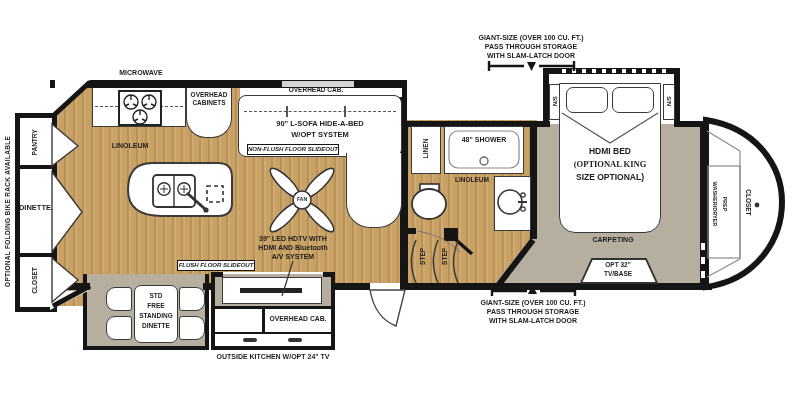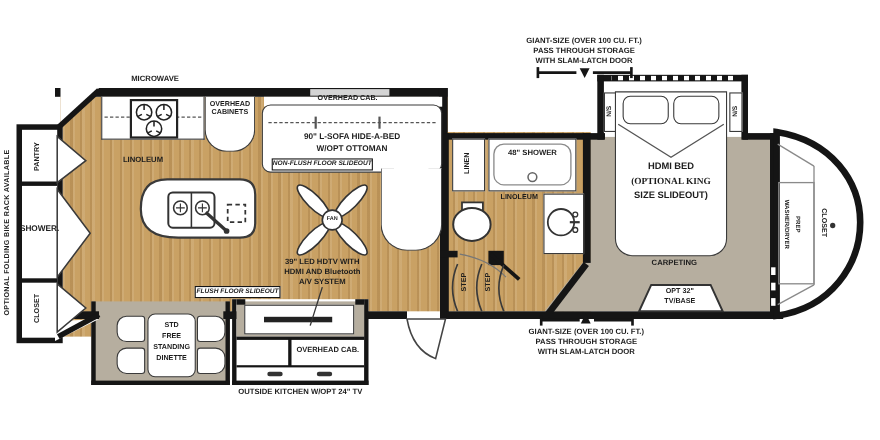--- a/index.html
+++ b/index.html
@@ -203,26 +203,26 @@
     </g>
 
     <line x1="293" y1="261" x2="282" y2="296" stroke="#333" stroke-width="1.2"></line>
   </svg>
 
   <div class="lb" style="left:101px;top:69px;width:80px;">MICROWAVE</div>
   <div class="lb" style="left:187px;top:92px;width:44px;font-size:6.5px;">OVERHEAD</div>
   <div class="lb" style="left:187px;top:100px;width:44px;font-size:6.5px;">CABINETS</div>
   <div class="lb" style="left:256px;top:87px;width:120px;font-size:6.5px;">OVERHEAD CAB.</div>
   <div class="lb" style="left:248px;top:120px;width:144px;font-size:7.5px;">90" L-SOFA HIDE-A-BED</div>
-  <div class="lb" style="left:248px;top:131px;width:144px;font-size:7.5px;">W/OPT OTTOMAN</div>
+  <div class="lb" style="left:248px;top:131px;width:144px;font-size:7.5px;">W/OPT SYSTEM</div>
   <div class="tagbox" style="left:247px;top:144px;width:92px;height:11px;line-height:9px;">NON-FLUSH FLOOR SLIDEOUT</div>
   <div class="lb" style="left:100px;top:142px;width:60px;">LINOLEUM</div>
   <div class="lb" style="left:288px;top:197px;width:28px;font-size:5px;">FAN</div>
   <div class="lb r-90" style="left:10px;top:139px;width:50px;font-size:6.5px;">PANTRY</div>
-  <div class="lb" style="left:17px;top:204px;width:38px;font-size:7.5px;">SHOWER.</div>
+  <div class="lb" style="left:17px;top:204px;width:38px;font-size:7.5px;">DINETTE.</div>
   <div class="lb r-90" style="left:10px;top:277px;width:50px;font-size:6.5px;">CLOSET</div>
   <div class="lb r-90" style="left:-92px;top:208px;width:200px;font-size:6.5px;letter-spacing:.3px;">OPTIONAL FOLDING BIKE RACK AVAILABLE</div>
   <div class="lb" style="left:134px;top:293px;width:44px;font-size:6.5px;">STD</div>
   <div class="lb" style="left:134px;top:303px;width:44px;font-size:6.5px;">FREE</div>
   <div class="lb" style="left:134px;top:313px;width:44px;font-size:6.5px;">STANDING</div>
   <div class="lb" style="left:134px;top:323px;width:44px;font-size:6.5px;">DINETTE</div>
   <div class="tagbox" style="left:177px;top:260px;width:78px;height:11px;line-height:9px;">FLUSH FLOOR SLIDEOUT</div>
   <div class="lb" style="left:233px;top:235px;width:120px;">39" LED HDTV WITH</div>
   <div class="lb" style="left:233px;top:244px;width:120px;">HDMI AND Bluetooth</div>
   <div class="lb" style="left:233px;top:253px;width:120px;">A/V SYSTEM</div>
@@ -230,21 +230,21 @@
   <div class="lb" style="left:203px;top:353px;width:140px;">OUTSIDE KITCHEN W/OPT 24" TV</div>
   <div class="lb r-90" style="left:401px;top:145px;width:50px;font-size:6.5px;">LINEN</div>
   <div class="lb" style="left:452px;top:136px;width:64px;">48" SHOWER</div>
   <div class="lb" style="left:444px;top:177px;width:56px;font-size:6.5px;">LINOLEUM</div>
   <div class="lb r-90" style="left:398px;top:253px;width:50px;font-size:6.5px;">STEP</div>
   <div class="lb r-90" style="left:420px;top:253px;width:50px;font-size:6.5px;">STEP</div>
   <div class="lb r-90" style="left:540px;top:98px;width:30px;font-size:6px;">N/S</div>
   <div class="lb r-90" style="left:654px;top:98px;width:30px;font-size:6px;">N/S</div>
   <div class="lb" style="left:555px;top:147px;width:110px;font-size:8.5px;">HDMI BED</div>
   <div class="lb" style="left:555px;top:160px;width:110px;font-size:8.5px;font-family:Liberation Serif, serif;">(OPTIONAL KING</div>
-  <div class="lb" style="left:555px;top:173px;width:110px;font-size:8.5px;">SIZE SLIDEOUT)</div>
+  <div class="lb" style="left:555px;top:173px;width:110px;font-size:8.5px;">SIZE OPTIONAL)</div>
   <div class="lb" style="left:578px;top:236px;width:70px;">CARPETING</div>
   <div class="lb" style="left:588px;top:262px;width:60px;font-size:6.5px;">OPT 32"</div>
   <div class="lb" style="left:588px;top:271px;width:60px;font-size:6.5px;">TV/BASE</div>
   <div class="lb r90" style="left:718px;top:199px;width:60px;font-size:6.5px;">CLOSET</div>
   <div class="lb r90" style="left:684px;top:201px;width:60px;font-size:5.5px;">WASHER/DRYER</div>
   <div class="lb r90" style="left:694px;top:201px;width:60px;font-size:5.5px;">PREP</div>
   <div class="lb" style="left:451px;top:34px;width:160px;">GIANT-SIZE (OVER 100 CU. FT.)</div>
   <div class="lb" style="left:451px;top:43px;width:160px;">PASS THROUGH STORAGE</div>
   <div class="lb" style="left:451px;top:52px;width:160px;">WITH SLAM-LATCH DOOR</div>
   <div class="lb" style="left:453px;top:299px;width:160px;">GIANT-SIZE (OVER 100 CU. FT.)</div>

